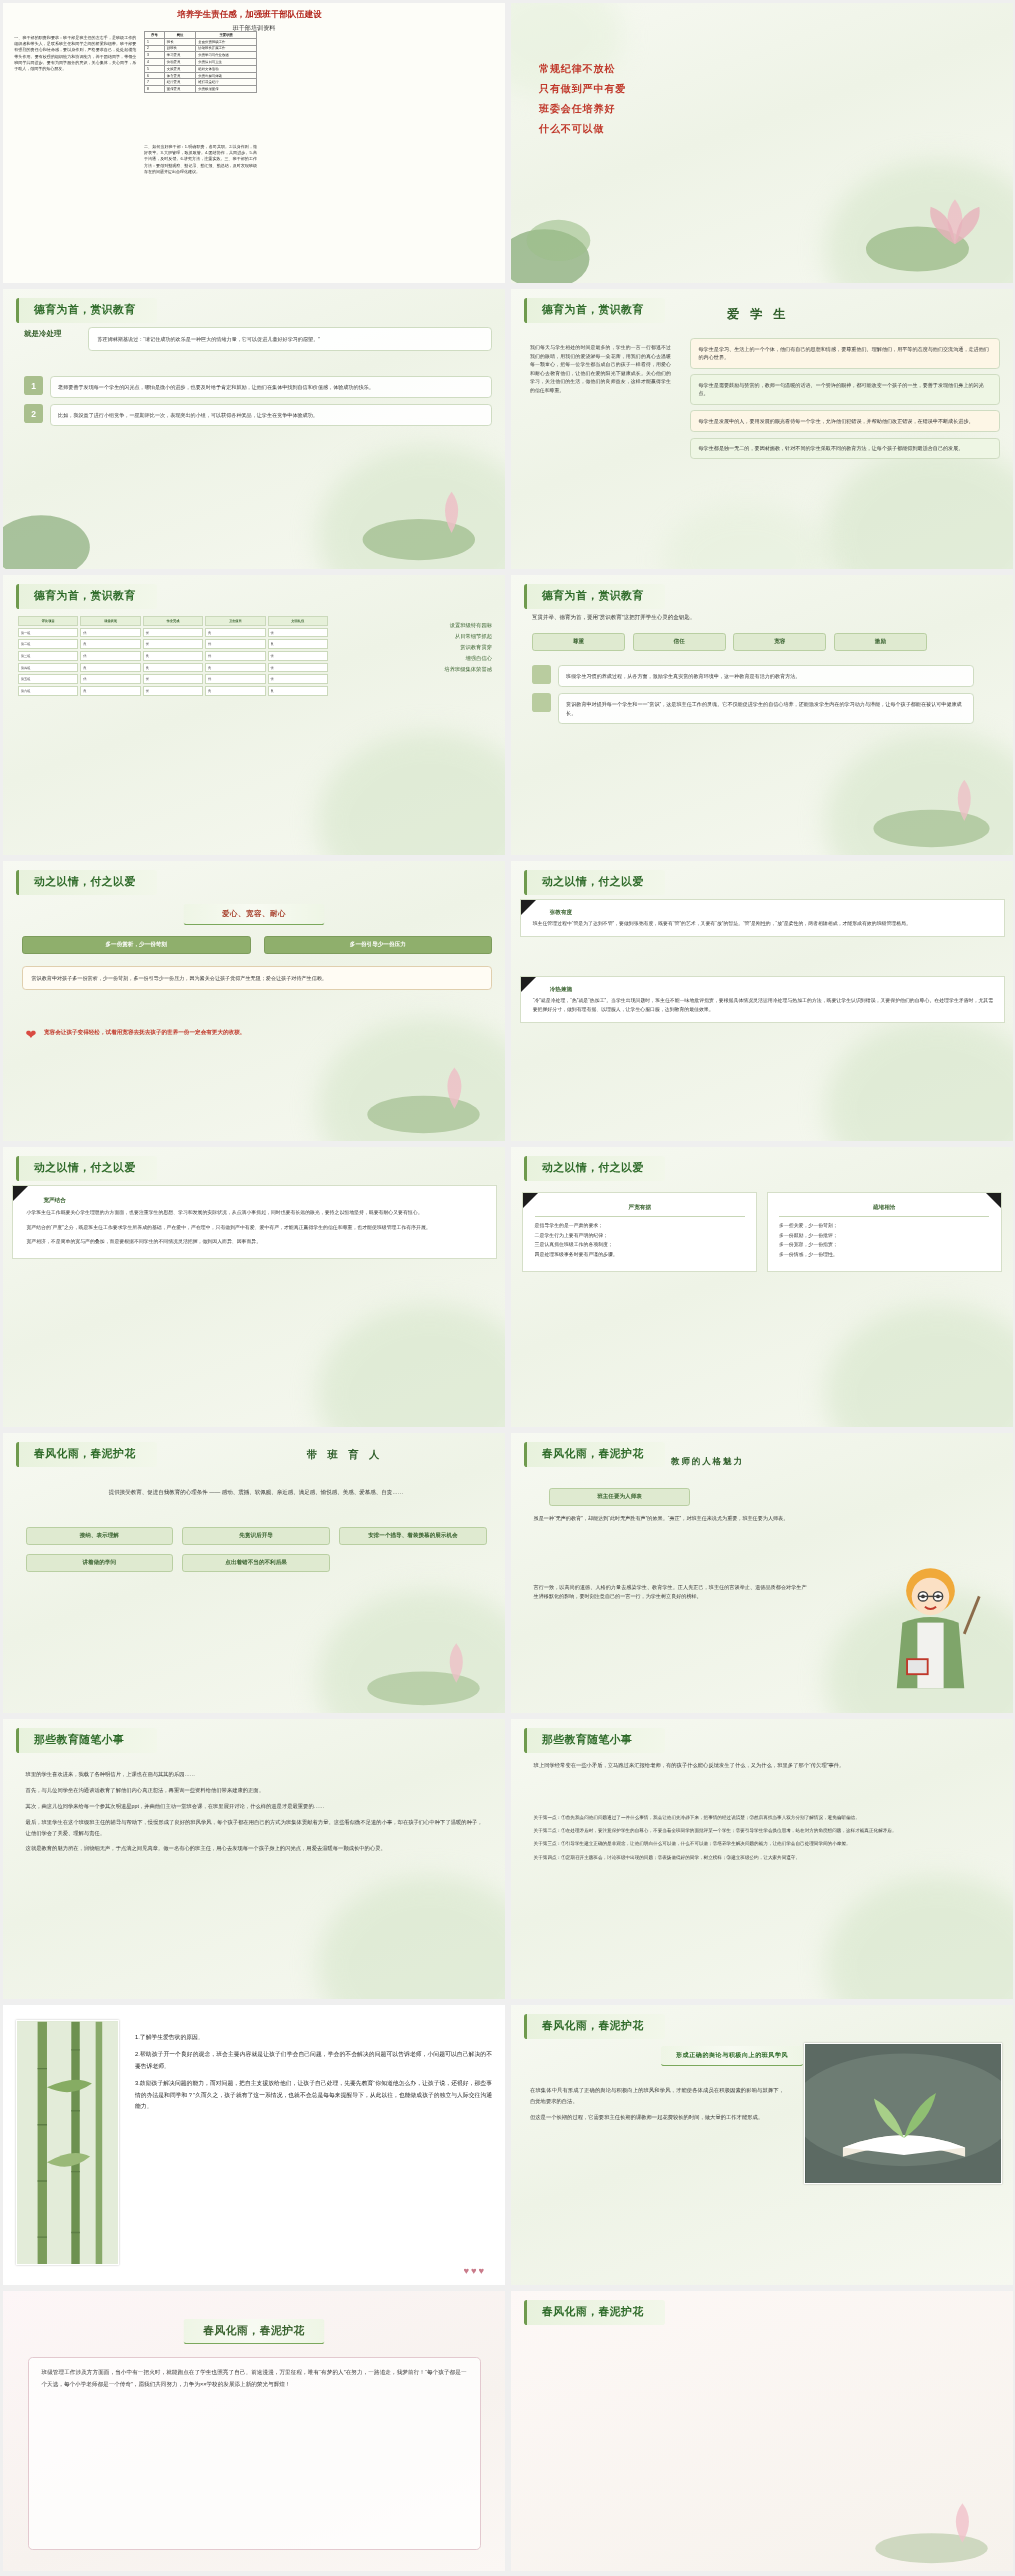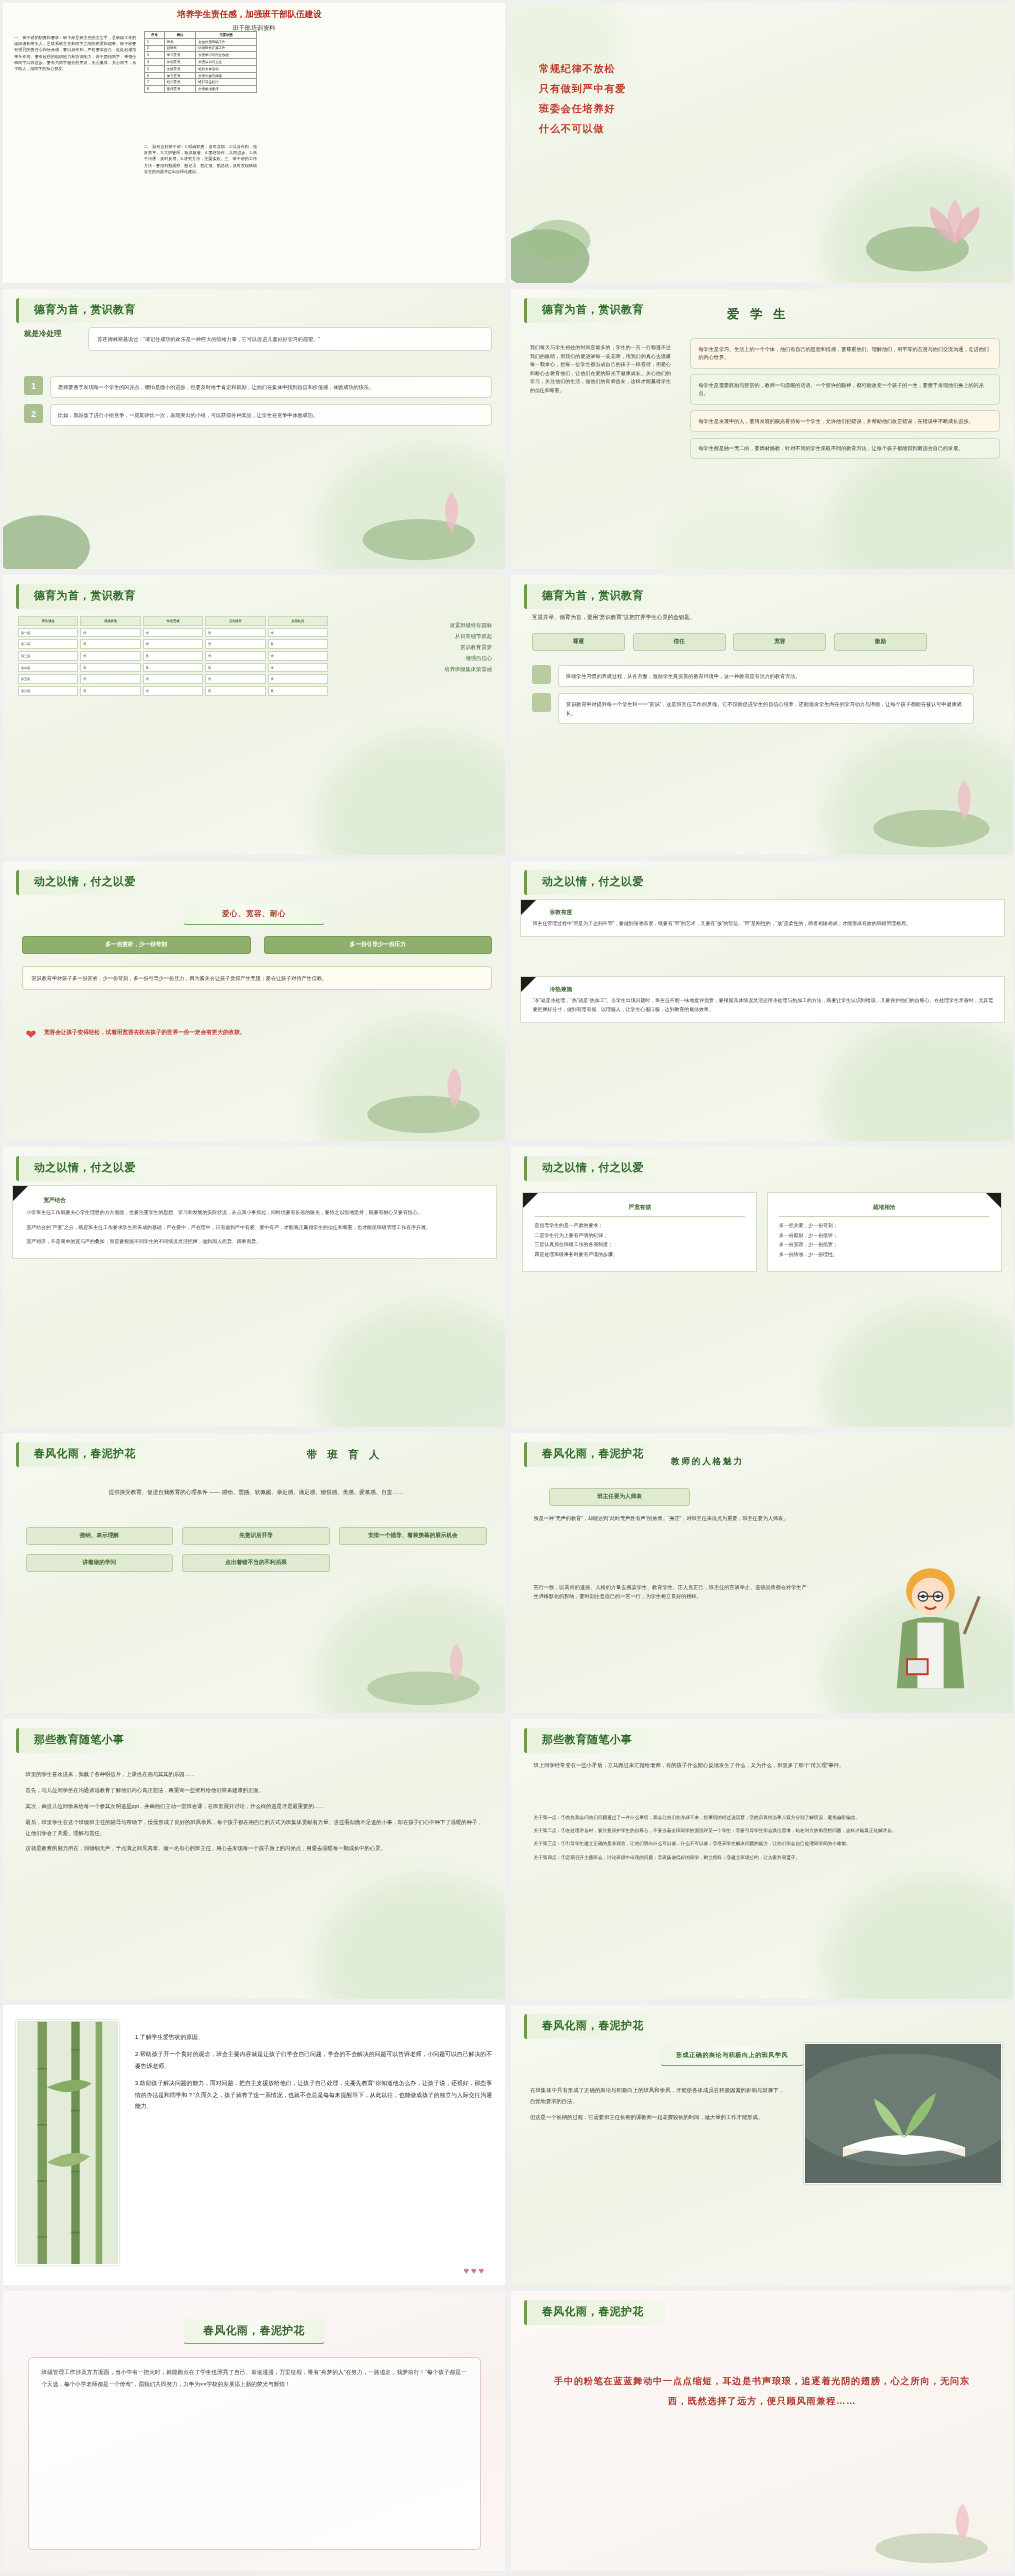--- a/index.html
+++ b/index.html
@@ -594,21 +594,20 @@
   <div class="slide">
     <div class="slide-inner" style="background:linear-gradient(160deg,#fdf6f7,#f7f2ee 60%,#fbf7f4);">
       <div class="ribbon center" style="top:28px; color:#3a6330;">春风化雨，春泥护花</div>
       <div class="pink-panel">班级管理工作涉及方方面面，当小中有一把火时，就能跑点在了学生也照亮了自己。前途漫漫，万里征程，唯有“有梦的人”在努力，一路追走，我梦前行！“每个孩子都是一个天选，每个小学老师都是一个传奇”，愿我们共同努力，力争为××学校的发展添上新的荣光与辉煌！</div>
     </div>
   </div>
 
   <div class="slide">
     <div class="slide-inner" style="background:linear-gradient(160deg,#fdf8f6,#f6f2ec);">
       <div class="ribbon">春风化雨，春泥护花</div>
-      <div class="final-poem">手中的粉笔在蓝蓝舞动中一点点缩短，耳边是书声琅琅，追逐着光阴的翅膀，心之所向，无问东西，既然选择了远方，便只顾风雨兼程……</div>
       <svg class="lotus" viewBox="0 0 150 110">
         <ellipse cx="75" cy="92" rx="60" ry="16" fill="#6f9a55" opacity=".35"></ellipse>
         <path d="M108 86 q-14 -24 0 -42 q14 18 0 42z" fill="#f0b9c4" opacity=".8"></path>
       </svg>
     </div>
   </div>
 
 </div>
 
 

